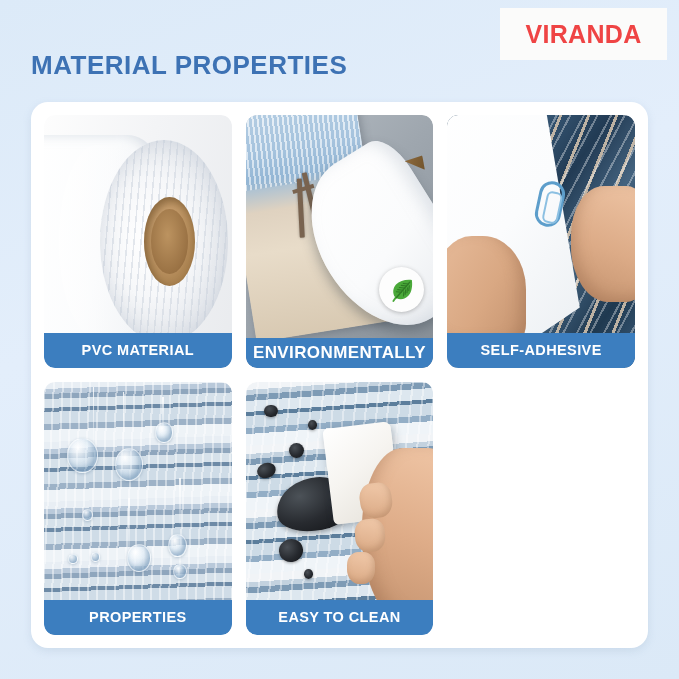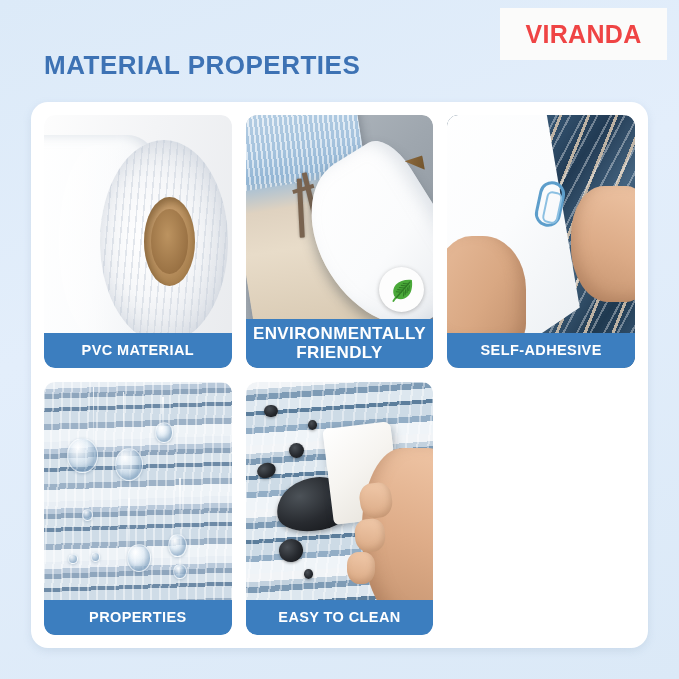--- a/index.html
+++ b/index.html
@@ -9,21 +9,20 @@
     background:linear-gradient(160deg,#dceaf8 0%,#e3eefb 40%,#dbe9f7 100%);
     position:relative;
     overflow:hidden;
   }
 
   
   #page-title {
     position:absolute; left:31px; top:50px;
     font-size:26px; font-weight:bold; letter-spacing:.5px;
     color:#3d72b4;
-    margin-left:13px;
   }
   #logo-box {
     position:absolute; right:12px; top:8px;
     width:167px; height:52px; background:#fbfbfa;
     display:flex; align-items:center; justify-content:center;
   }
   #logo-text { font-size:25px; font-weight:bold; color:#ef4444; letter-spacing:.3px; }
 
   
   #panel {
@@ -335,21 +334,20 @@
             <path d="M15.5 18.4 10 17.9"></path>
             <path d="M23.8 11.4 23.2 16.6"></path>
               <path d="M21.8 13.6 21.3 18.8"></path>
             <path d="M19.9 15.8 19.4 20.6"></path>
               <path d="M18 18 17.6 22.4"></path>
           </g>
         </svg>
       </div>
       <div class="caption two-line">
         <div>ENVIRONMENTALLY</div>
-        <div>FRIENDLY</div>
       </div>
     </div>
 
     <div class="card">
       <div class="photo adh-bg">
         <div class="adh-marble"></div>
         <div class="adh-peel"></div>
         <div class="adh-clip"></div>
         <div class="adh-hand-r"></div>
         <div class="adh-finger" style="right:2%;top:34%;width:16%;height:9%;transform:rotate(-24deg);"></div>

